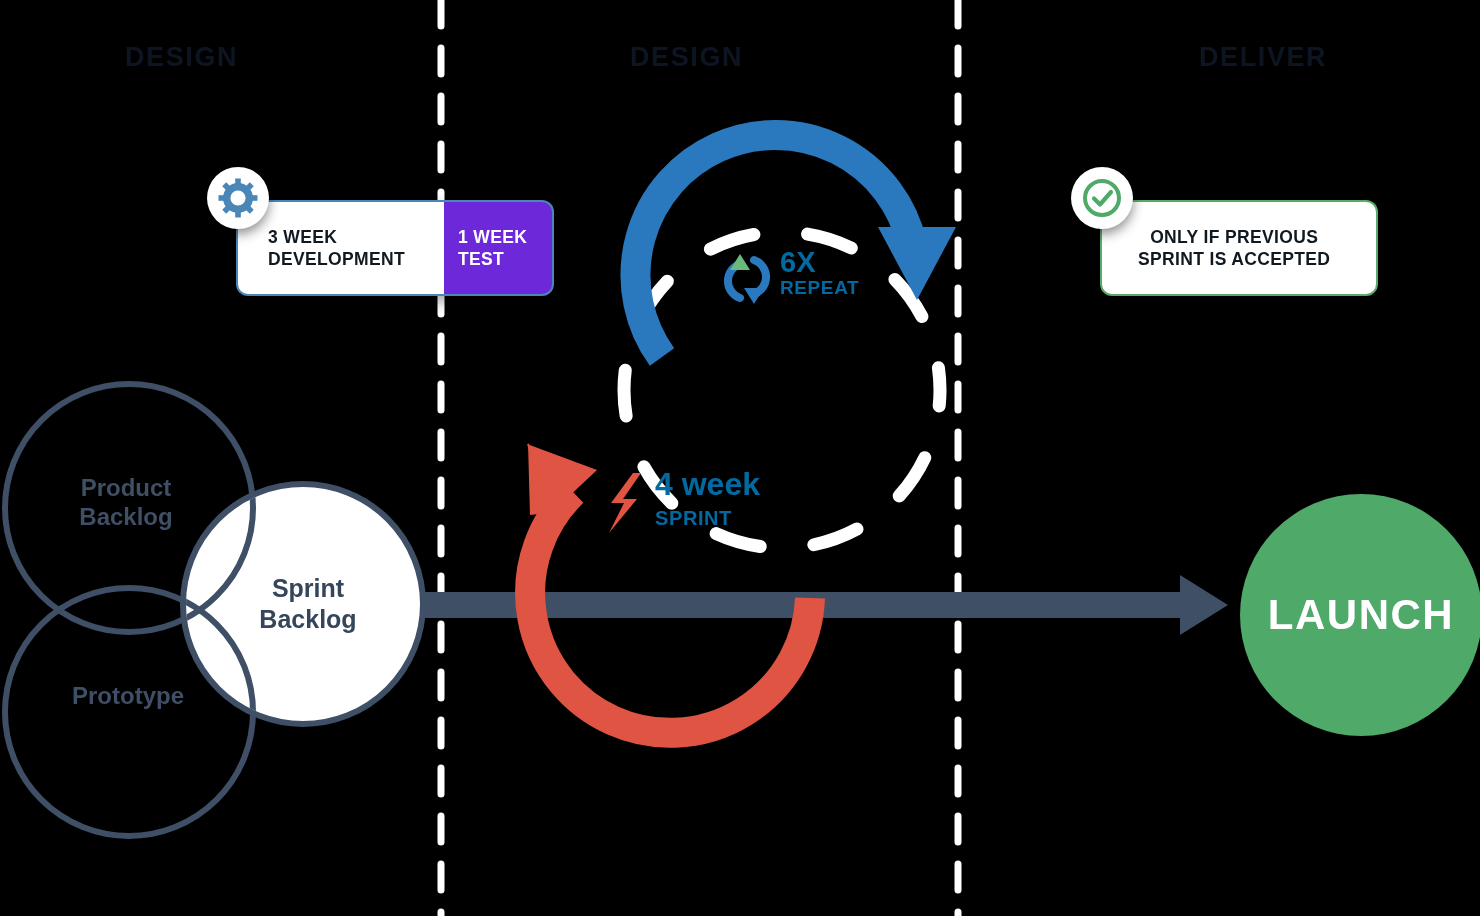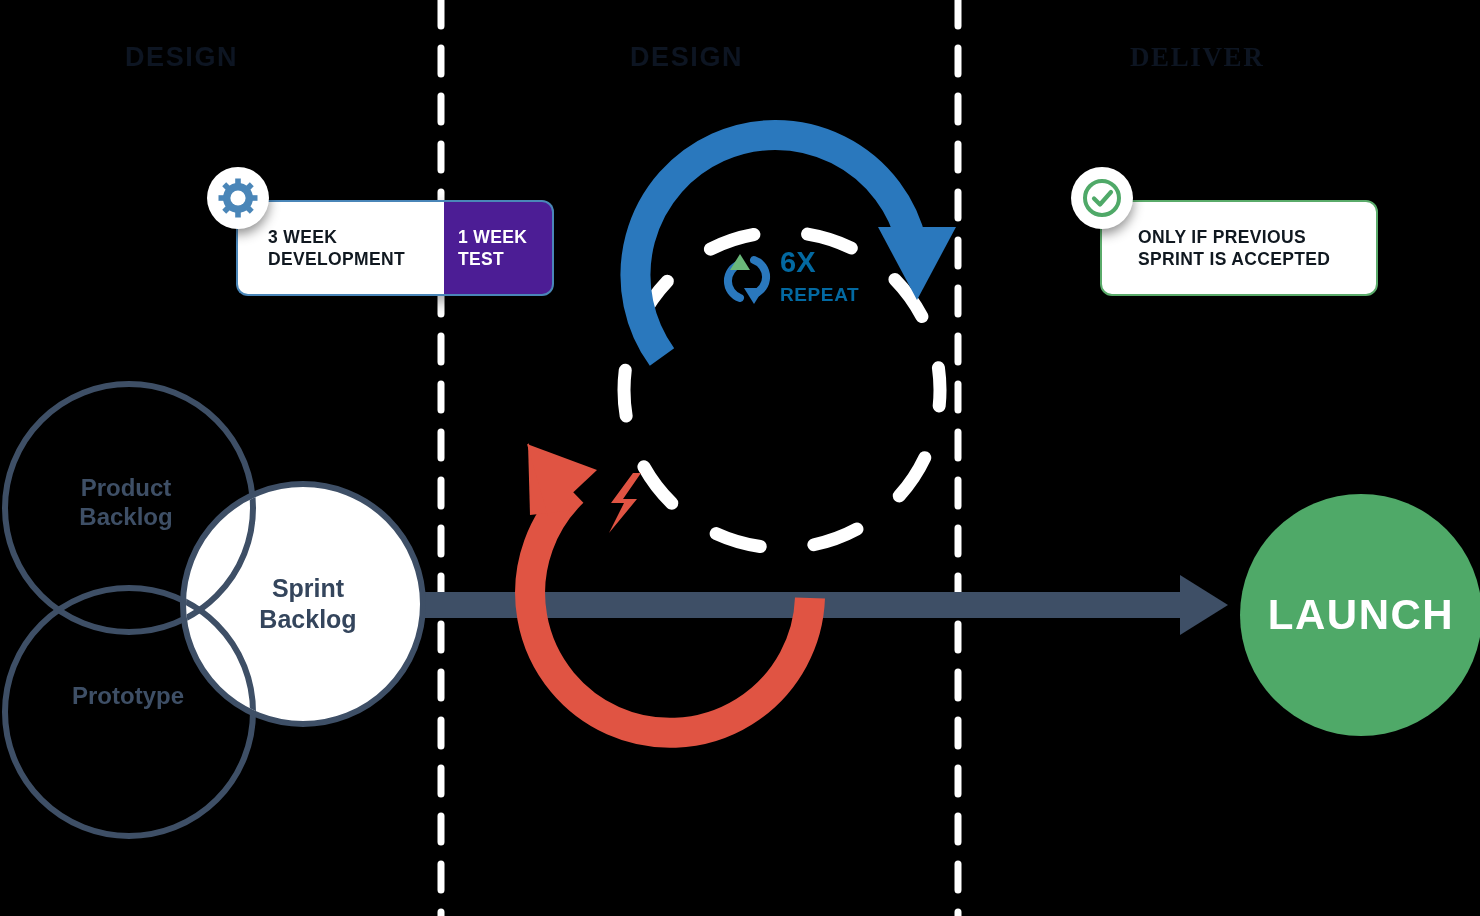--- a/index.html
+++ b/index.html
@@ -10,44 +10,44 @@
   #stage{position:absolute;inset:0;width:1480px;height:792px;}
   svg.layer{position:absolute;left:0;top:0;width:1480px;height:916px;overflow:visible;}
 
   
   .phase-header{
     position:absolute;font-size:27px;font-weight:700;letter-spacing:1.6px;
     color:#0d1522;white-space:nowrap;
   }
   #ph-design{left:125px;top:42px;}
   #ph-develop{left:630px;top:42px;}
-  #ph-deliver{left:1130px;top:42px;font-family:Liberation Serif, serif;}
+  #ph-deliver{left:1199px;top:42px;}
 
   
   .callout{position:absolute;display:flex;align-items:stretch;border-radius:12px;}
   .callout .seg{
     display:flex;align-items:center;box-sizing:border-box;
     font-size:17.5px;font-weight:700;line-height:1.28;letter-spacing:.35px;
   }
 
   
   #callout-design{left:236px;top:200px;width:318px;height:96px;
     box-shadow:0 6px 14px rgba(0,0,0,.35);}
   #callout-design .seg-white{
     flex:0 0 208px;background:#ffffff;color:#101820;
     border:2px solid #4a86b8;border-right:none;
     border-radius:12px 0 0 12px;padding:0 16px 0 30px;}
   #callout-design .seg-blue{
-    flex:1 1 auto;background:#4c1d95;color:#ffffff;
+    flex:1 1 auto;background:#6d28d9;color:#ffffff;
     border:2px solid #4a86b8;border-left:none;
     border-radius:0 12px 12px 0;padding:0 14px;}
 
   
   #callout-deliver{left:1100px;top:200px;width:278px;height:96px;
-    box-shadow:0 6px 14px rgba(0,0,0,.35);}
+    box-shadow:0 6px 14px rgba(0,0,0,.35);text-align:center;}
   #callout-deliver .seg-white{
     flex:1 1 auto;background:#ffffff;color:#101820;
     border:2px solid #5aab6a;border-radius:12px;padding:0 16px 0 36px;}
 
   
   .icon-badge{
     position:absolute;width:62px;height:62px;border-radius:50%;
     background:#ffffff;display:flex;align-items:center;justify-content:center;
     box-shadow:0 5px 12px rgba(0,0,0,.45);z-index:4;
   }
@@ -60,21 +60,21 @@
     color:#3e4f66;line-height:1.22;white-space:pre-line;
   }
   #lbl-product{left:20px;top:473px;width:212px;font-size:24px;}
   #lbl-prototype{left:22px;top:681px;width:212px;font-size:24px;}
   #lbl-sprint{left:203px;top:573px;width:210px;font-size:25px;color:#34455c;}
 
   
   .cycle-label{position:absolute;color:#0369a1;font-weight:700;}
   #lbl-repeat{left:780px;top:248px;}
   #lbl-repeat .big{font-size:29px;line-height:1;display:block;}
-  #lbl-repeat .small{font-size:19px;letter-spacing:.6px;display:block;margin-top:7px;}
+  #lbl-repeat .small{font-size:19px;letter-spacing:.6px;display:block;}
   #lbl-sprint4{left:655px;top:468px;}
   #lbl-sprint4 .big{font-size:32px;line-height:1;display:block;}
   #lbl-sprint4 .small{font-size:20px;letter-spacing:.6px;display:block;margin-top:7px;}
 
   
   #launch-circle{
     position:absolute;left:1240px;top:494px;width:242px;height:242px;
     border-radius:50%;background:#4fa968;
     display:flex;align-items:center;justify-content:center;
   }
@@ -181,18 +181,22 @@
   <div class="venn-label" id="lbl-product">Product
 Backlog</div>
   <div class="venn-label" id="lbl-prototype">Prototype</div>
   <div class="venn-label" id="lbl-sprint">Sprint
 Backlog</div>
 
   <div class="cycle-label" id="lbl-repeat">
     <span class="big">6X</span>
     <span class="small">REPEAT</span>
   </div>
+  <div class="cycle-label" id="lbl-sprint4">
+    <span class="big">4 week</span>
+    <span class="small">SPRINT</span>
+  </div>
 
   <div id="launch-circle">
     <span id="launch-label">LAUNCH</span>
   </div>
 
 </div>
 
 </body></html>

